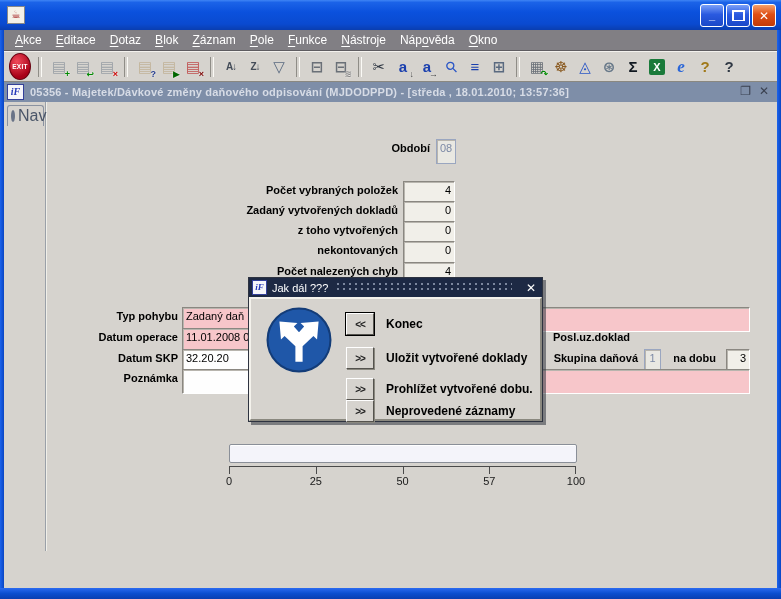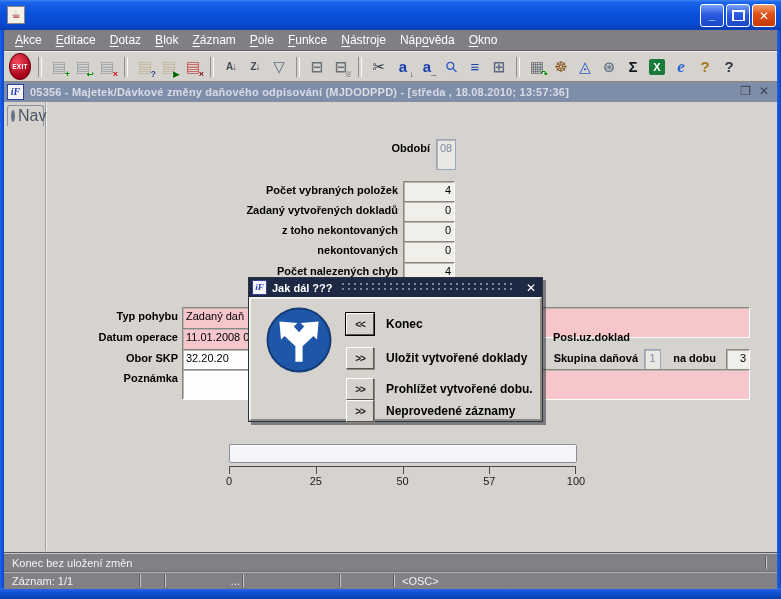--- a/index.html
+++ b/index.html
@@ -54,34 +54,34 @@
   
   .content{position:absolute;left:4px;top:102px;width:773px;height:450px;background:#d6d3ce;}
   .nav-vline{position:absolute;left:45px;top:102px;width:1px;height:449px;background:#9aa0a8;
     box-shadow:1px 0 0 #f0efe9;}
   .nav-tab{position:absolute;left:7px;top:105px;width:37px;height:21px;border:1px solid #8a92a0;
     border-bottom:none;border-radius:3px 3px 0 0;display:flex;align-items:center;gap:3px;padding-left:3px;
     box-sizing:border-box;background:#d6d3ce;}
   .nav-tab .radio{width:8px;height:8px;border:2px solid #6a7488;border-radius:50%;background:#cfd4dc;}
   .nav-tab span{font-size:16px;color:#4a5568;}
   .lbl{position:absolute;font-size:11px;font-weight:bold;color:#000;text-align:right;white-space:nowrap;}
-  .fld{position:absolute;height:31px;box-sizing:border-box;background:#fefefe;font-size:11px;color:#000;
+  .fld{position:absolute;height:25px;box-sizing:border-box;background:#fefefe;font-size:11px;color:#000;
     padding:2px 3px 0 3px;border-top:1px solid #8a8781;border-left:1px solid #8a8781;
     border-bottom:1px solid #ffffff;border-right:1px solid #ffffff;
     box-shadow:inset 1px 1px 0 #b8b5ae;white-space:nowrap;overflow:hidden;}
   .fld.pink{background:#f7c6ca;}
   .fld.disp{background:#f1efe9;text-align:right;}
   .fld.small{text-align:center;padding:2px 1px 0 1px;color:#7d8aa6;}
   
   .dialog{position:absolute;left:248px;top:277px;width:293px;height:143px;z-index:20;
     border:1px solid #2e3340;background:#d6d3ce;box-shadow:3px 3px 0 rgba(50,52,62,.55);}
   .dlg-title{position:absolute;left:0;top:0;right:0;height:19px;background:#1d2944;display:flex;
     align-items:center;}
   .dlg-title .if-icon{width:13px;height:13px;line-height:12px;font-size:9px;margin:0 5px 0 3px;}
-  .dlg-title .txt{color:#fff;font-size:11px;font-weight:bold;white-space:nowrap;}
+  .dlg-title .txt{color:#fff;font-size:11px;font-weight:normal;white-space:nowrap;}
   .dlg-title .dots{flex:1;height:11px;margin:0 8px;
     background-image:radial-gradient(circle at 2px 2px,#7c879e 1.1px,transparent 1.3px);
     background-size:6px 5px;}
   .dlg-title .x{color:#fff;font-size:12px;font-weight:bold;padding:0 6px;}
   .dlg-body{position:absolute;left:0;top:19px;right:0;bottom:0;background:#d6d3ce;
     border:2px solid;border-color:#f4f2ec #8a887f #8a887f #f4f2ec;}
   .fork{position:absolute;left:15px;top:8px;width:66px;height:66px;}
   .dlg-row{position:absolute;left:95px;display:flex;align-items:center;gap:12px;}
   .dlg-btn{width:26px;height:20px;background:#d6d3ce;border:1px solid;border-color:#fff #55534e #55534e #fff;
     font-size:10px;font-weight:bold;color:#222;display:flex;align-items:center;justify-content:center;
@@ -232,56 +232,56 @@
       <span class="tbtn" data-name="about-icon">
         <span class="g" data-name="about-icon-glyph" style="color: rgb(160, 120, 24);">?</span>
       </span>
       <span class="tbtn" data-name="help-icon">
         <span class="g" data-name="help-icon-glyph" style="color: rgb(48, 56, 68);">?</span>
       </span>
     </div>
 
   <div class="mdibar" data-name="mdi-title-bar">
     <div class="if-icon" data-name="ifis-window-icon">iF</div>
-    <div class="mdi-title" data-name="mdi-window-title">05356 - Majetek/Dávkové změny daňového odpisování (MJDODPPD) - [středa , 18.08.2010; 13:57:36]</div>
+    <div class="mdi-title" data-name="mdi-window-title">05356 - Majetek/Dávkové změny daňového odpisování (MJDODPPD) - [středa , 18.01.2010; 13:57:36]</div>
     <div class="mdi-btns">
       <span data-name="mdi-restore-icon">❐</span>
       <span data-name="mdi-close-icon">✕</span>
     </div>
   </div>
 
   <div class="content" data-name="form-canvas"></div>
   <div class="nav-vline" data-name="nav-panel-divider"></div>
   <div class="nav-tab" data-name="tab-nav">
     <span class="radio" data-name="nav-radio-icon"></span>
     <span data-name="nav-tab-label">Nav</span>
   </div>
 
   <div class="lbl" style="left:340px;top:142px;width:90px;" data-name="obdobi-label">Období</div>
   <div class="fld small" style="left:436px;top:139px;width:20px;border-color:#9aa6c0;background:#e9e8e2;" data-name="obdobi-field">08</div>
 
   <div class="lbl" style="left:148px;top:184px;width:250px;" data-name="pocet-vybranych-polozek-label">Počet vybraných položek</div>
   <div class="fld disp" style="left:403px;top:181px;width:52px;" data-name="pocet-vybranych-polozek-field">4</div>
   <div class="lbl" style="left:148px;top:204px;width:250px;" data-name="pocet-vytvorenych-dokladu-label">Zadaný vytvořených dokladů</div>
   <div class="fld disp" style="left:403px;top:201px;width:52px;" data-name="pocet-vytvorenych-dokladu-field">0</div>
-  <div class="lbl" style="left:148px;top:224px;width:250px;" data-name="ztoho-neuzavrenych-label">z toho  nekontovaných</div>
+  <div class="lbl" style="left:148px;top:224px;width:250px;" data-name="ztoho-neuzavrenych-label">z toho  vytvořených</div>
   <div class="fld disp" style="left:403px;top:221px;width:52px;" data-name="ztoho-neuzavrenych-field">0</div>
   <div class="lbl" style="left:148px;top:244px;width:250px;" data-name="nekontovanych-label">nekontovaných</div>
   <div class="fld disp" style="left:403px;top:241px;width:52px;" data-name="nekontovanych-field">0</div>
   <div class="lbl" style="left:148px;top:265px;width:250px;" data-name="pocet-nalezenych-chyb-label">Počet nalezených chyb</div>
   <div class="fld disp" style="left:403px;top:262px;width:52px;" data-name="pocet-nalezenych-chyb-field">4</div>
 
   <div class="lbl" style="left:28px;top:310px;width:150px;" data-name="typ-pohybu-label">Typ pohybu</div>
   <div class="fld pink" style="left:182px;top:307px;width:568px;" data-name="typ-pohybu-field">Zadaný daň</div>
 
   <div class="lbl" style="left:28px;top:331px;width:150px;" data-name="datum-operace-label">Datum operace</div>
   <div class="fld pink" style="left:182px;top:328px;width:132px;" data-name="datum-operace-field">11.01.2008 0</div>
   <div class="lbl" style="left:480px;top:331px;width:150px;" data-name="posl-uz-doklad-label">Posl.uz.doklad</div>
 
-  <div class="lbl" style="left:28px;top:352px;width:150px;" data-name="obor-skp-label">Obor SKP</div>
+  <div class="lbl" style="left:28px;top:352px;width:150px;" data-name="obor-skp-label">Datum SKP</div>
   <div class="fld" style="left:182px;top:349px;width:132px;" data-name="obor-skp-field">32.20.20</div>
   <div class="lbl" style="left:490px;top:352px;width:148px;" data-name="skupina-danova-label">Skupina daňová</div>
   <div class="fld small" style="left:644px;top:349px;width:17px;border-color:#9aa6c0;background:#e9e8e2;" data-name="skupina-danova-field">1</div>
   <div class="lbl" style="left:664px;top:352px;width:52px;" data-name="na-dobu-label">na dobu</div>
   <div class="fld disp" style="left:726px;top:349px;width:24px;" data-name="na-dobu-field">3</div>
 
   <div class="lbl" style="left:28px;top:372px;width:150px;" data-name="poznamka-label">Poznámka</div>
   <div class="fld" style="left:182px;top:369px;width:300px;" data-name="poznamka-field"></div>
   <div class="fld pink" style="left:500px;top:369px;width:250px;" data-name="poznamka-field-right"></div>
 
@@ -323,30 +323,14 @@
     <div class="tick" style="left:50%;"></div>
     <div class="tick" style="left:75%;"></div>
     <div class="tick" style="left:100%;margin-left:-1px;"></div>
     <div class="tick-label" style="left:0;" data-name="scale-0">0</div>
     <div class="tick-label" style="left:25%;" data-name="scale-25">25</div>
     <div class="tick-label" style="left:50%;" data-name="scale-50">50</div>
     <div class="tick-label" style="left:75%;" data-name="scale-75">57</div>
     <div class="tick-label" style="left:100%;" data-name="scale-100">100</div>
   </div>
 
-  <div class="statusbar" data-name="status-bar">
-    <div class="sb-row1">
-      <div class="msg" data-name="status-message">Konec bez uložení změn</div>
-      <div class="sb-sep" style="left:762px;"></div>
-    </div>
-    <div class="sb-row2">
-      <div class="cell" style="left:8px;" data-name="record-indicator">Záznam: 1/1</div>
-      <div class="sb-sep" style="left:136px;"></div>
-      <div class="sb-sep" style="left:161px;"></div>
-      <div class="cell" style="left:210px;width:26px;text-align:right;" data-name="status-dots">...</div>
-      <div class="sb-sep" style="left:239px;"></div>
-      <div class="sb-sep" style="left:336px;"></div>
-      <div class="sb-sep" style="left:390px;"></div>
-      <div class="cell" style="left:398px;" data-name="osc-indicator">&lt;OSC&gt;</div>
-    </div>
-  </div>
 
 </div>
 
 </body></html>

